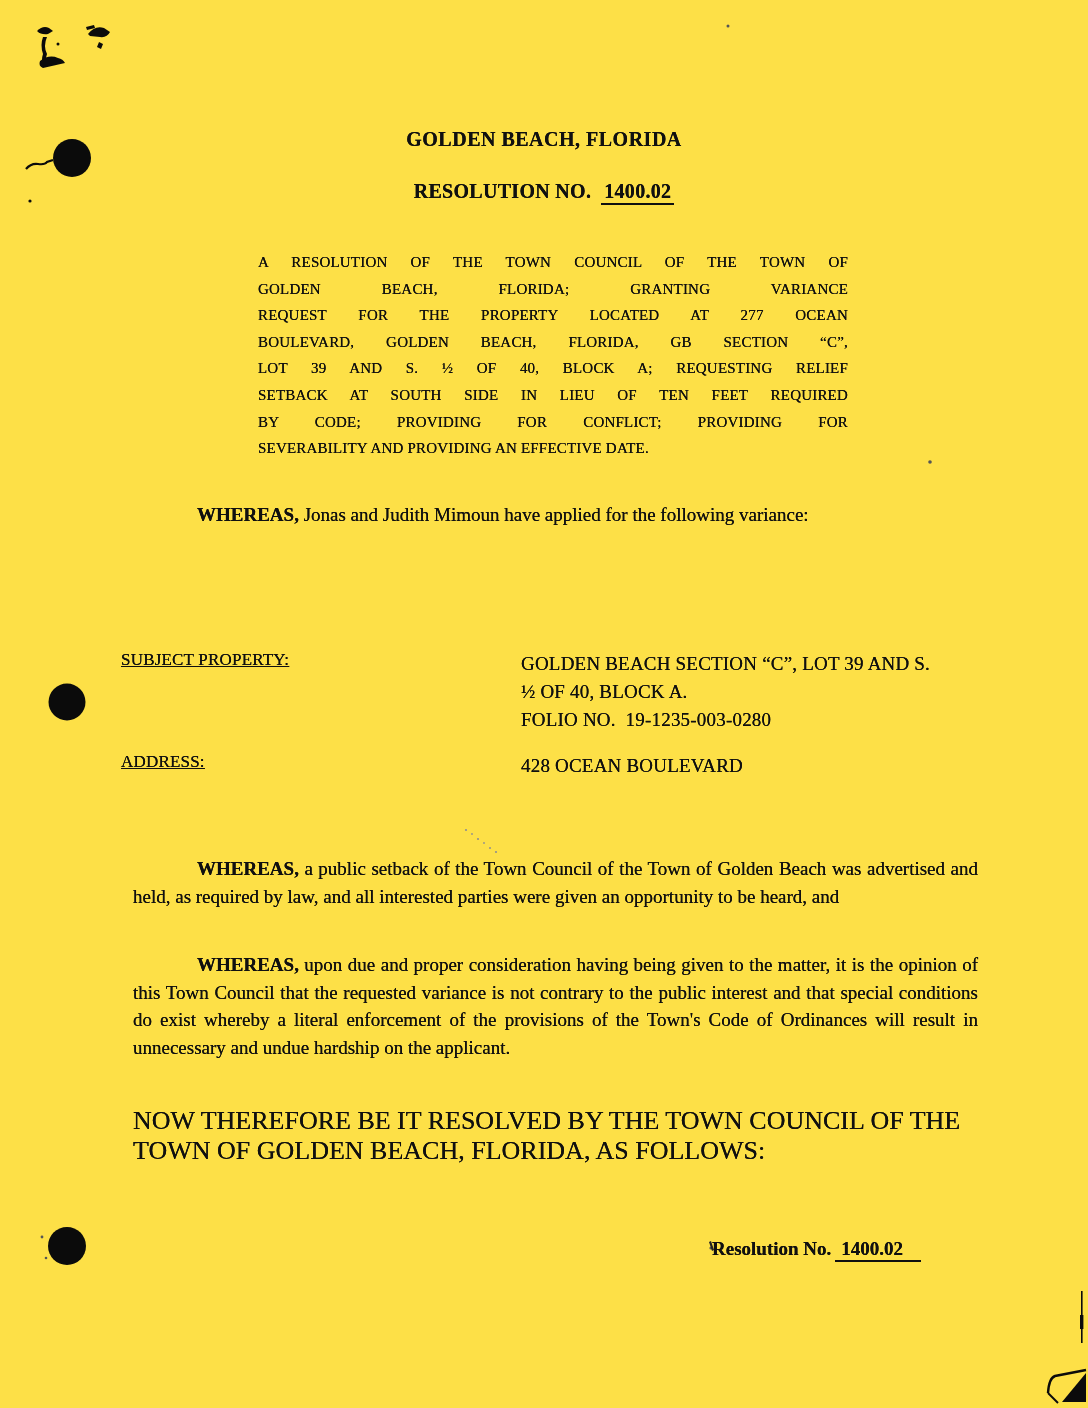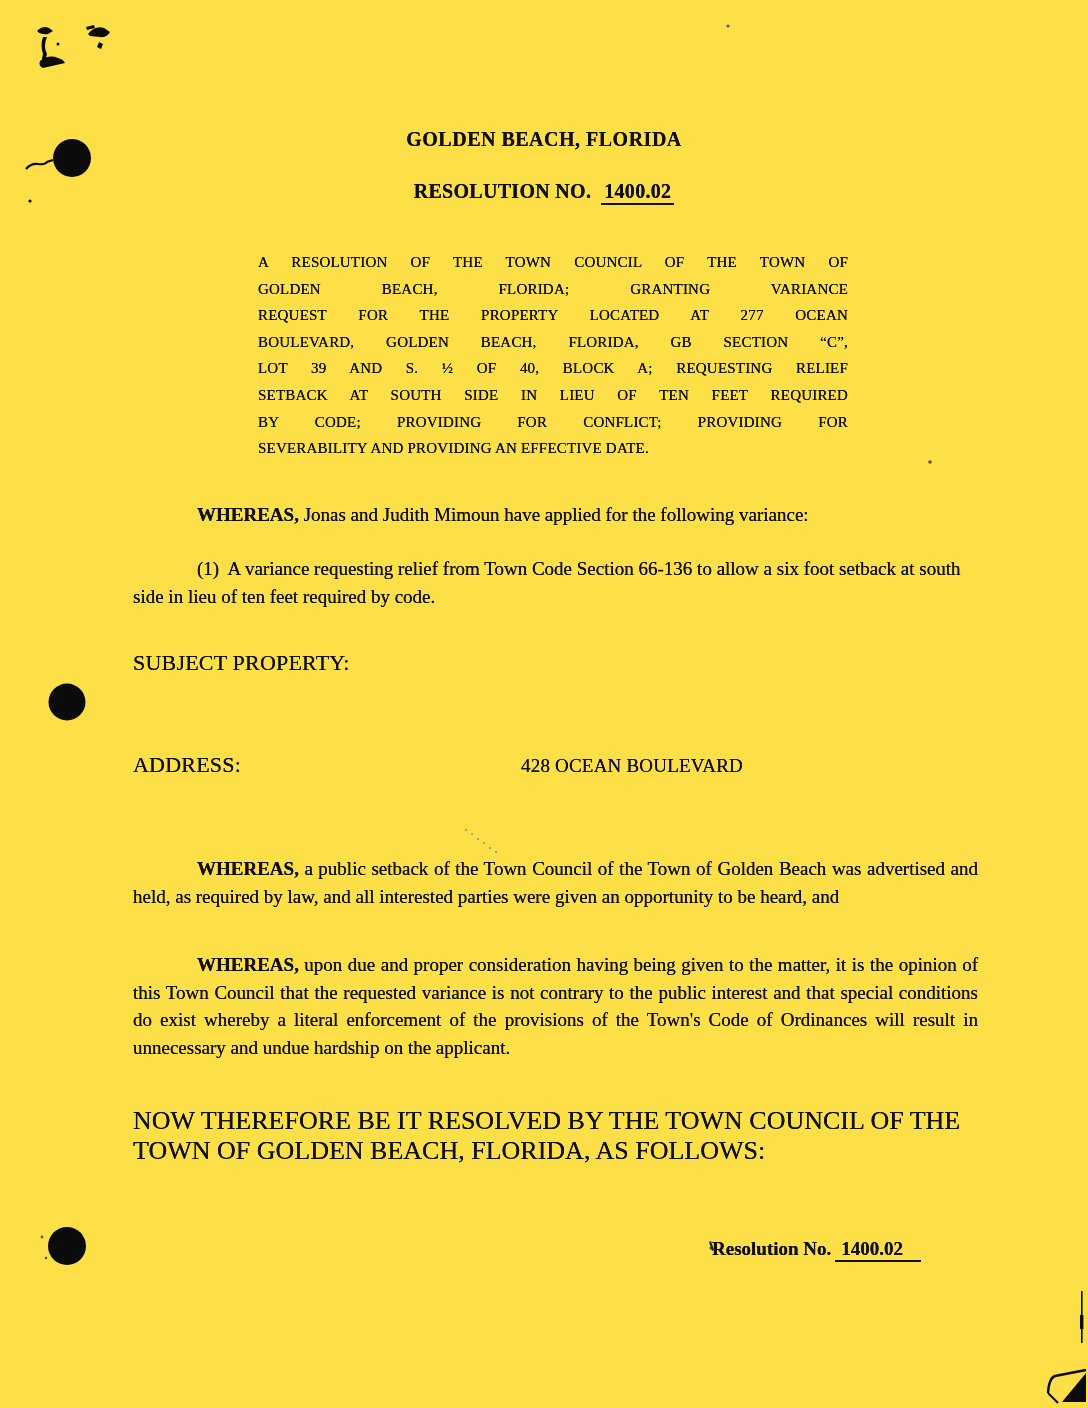--- a/index.html
+++ b/index.html
@@ -20,21 +20,21 @@
   .res-heading{top:180px;font-size:20px;font-weight:bold;letter-spacing:.3px;}
   .res-num{margin-left:10px;border-bottom:2.5px solid #101010;padding:0 3px 1px 3px;}
   .caption{left:258px;top:249px;width:590px;font-size:15px;line-height:26.6px;letter-spacing:.2px;}
   .caption .cl{text-align:justify;text-align-last:justify;}
   .caption .cl:last-child{text-align:justify;text-align-last:left;}
   .bodyp{left:133px;width:845px;font-size:19px;line-height:27.5px;margin:0;}
   .just{text-align:justify;}
   .ind{text-indent:64px;}
   .w1{top:501px;}
   .vitem{top:555px;width:858px;}
-  .col-label{left:133px;font-size:22px;letter-spacing:.2px;}
+  .col-label{left:121px;font-size:17px;letter-spacing:.2px;text-decoration:underline;}
   .col-val{left:521px;font-size:19px;line-height:28px;letter-spacing:.2px;}
   .row-sp{top:650px;}
   .row-ad{top:752px;}
   .w2{top:855px;}
   .w3{top:951px;}
   .resolved{left:133px;top:1106px;width:852px;font-size:26px;line-height:29.5px;font-weight:normal;margin:0;}
   .footer{left:712px;top:1238px;font-size:19px;font-weight:bold;}
   .footer-num{border-bottom:2.5px solid #101010;padding:0 18px 1px 6px;margin-left:4px;}
   .artifacts{left:0;top:0;width:1088px;height:1408px;pointer-events:none;}
 </style>
@@ -103,23 +103,27 @@
     <div class="cl">LOT 39 AND S. ½ OF 40, BLOCK A; REQUESTING RELIEF</div>
     <div class="cl">SETBACK AT SOUTH SIDE IN LIEU OF TEN FEET REQUIRED</div>
     <div class="cl">BY CODE; PROVIDING FOR CONFLICT; PROVIDING FOR</div>
     <div class="cl">SEVERABILITY AND PROVIDING AN EFFECTIVE DATE.</div>
   </div>
 
   <p class="abs bodyp ind w1">
     <span class="b">WHEREAS,</span><span> Jonas and Judith Mimoun have applied for the following variance:</span>
   </p>
 
-  <p class="abs bodyp ind vitem">(1)&nbsp; A variance requesting relief from Town Code Section 66-136 to allow a six foot setback at south side in lieu of ten feet required by code.</p>
 
   <div class="abs col-label row-sp">SUBJECT PROPERTY:</div>
+  <div class="abs col-val row-sp">
+    <div>GOLDEN BEACH SECTION “C”, LOT 39 AND S.</div>
+    <div>½ OF 40, BLOCK A.</div>
+    <div>FOLIO NO.&nbsp; 19-1235-003-0280</div>
+  </div>
 
   <div class="abs col-label row-ad">ADDRESS:</div>
   <div class="abs col-val row-ad">
     <div>428 OCEAN BOULEVARD</div>
   </div>
 
   <p class="abs bodyp just ind w2">
     <span class="b">WHEREAS,</span><span> a public setback of the Town Council of the Town of Golden Beach was advertised and held, as required by law, and all interested parties were given an opportunity to be heard, and</span>
   </p>
 

